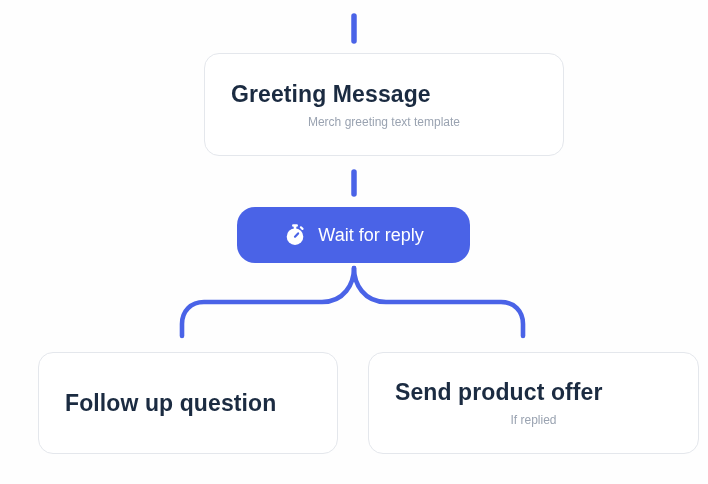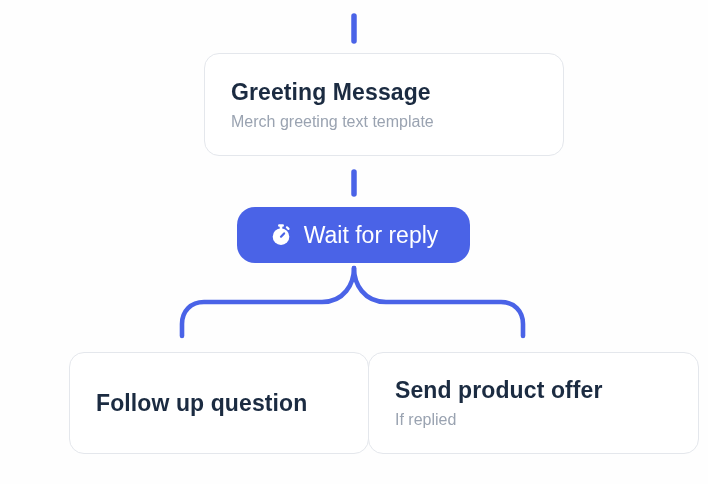--- a/index.html
+++ b/index.html
@@ -46,43 +46,44 @@
     padding: 0 26px;
     cursor: pointer;
   }
   .node-title {
     font-size: 23px;
     font-weight: 600;
     color: var(--heading);
     letter-spacing: 0.1px;
   }
   .node-subtitle {
-    font-size: 16px;
+    font-size: 12px;
     font-weight: 400;
     color: var(--muted);
+    text-align: center;
   }
   .card-greeting { left: 175px; top: 53px;  width: 360px; height: 103px; margin-left: 29px; }
-  .card-followup { left: 38px;  top: 352px; width: 300px; height: 102px; margin-left: 31px; }
+  .card-followup { left: 38px;  top: 352px; width: 300px; height: 102px; }
   .card-offer    { left: 368px; top: 352px; width: 331px; height: 102px; }
 
   .wait-button {
     position: absolute;
     z-index: 1;
     left: 237px; top: 207px;
     width: 233px; height: 56px;
     background: var(--accent);
     border: none;
     border-radius: 18px;
     display: flex;
     align-items: center;
     justify-content: center;
     gap: 11px;
     color: var(--button-text);
     font-family: "Liberation Sans", "DejaVu Sans", sans-serif;
-    font-size: 23px;
+    font-size: 18px;
     font-weight: 500;
     cursor: pointer;
   }
   .wait-button .icon-wrap {
     display: flex;
     align-items: center;
   }
 </style>
 </head>
 <body>

